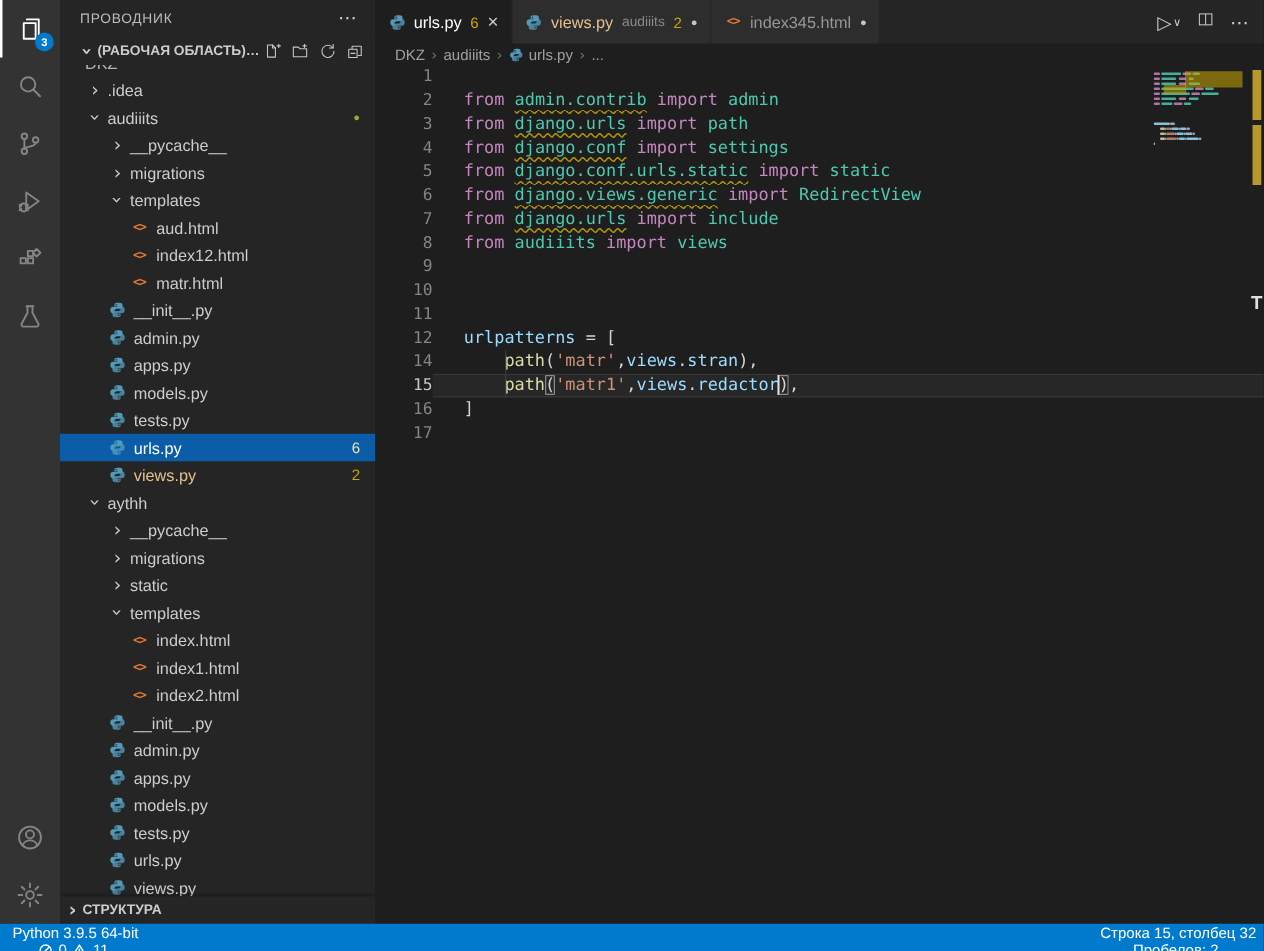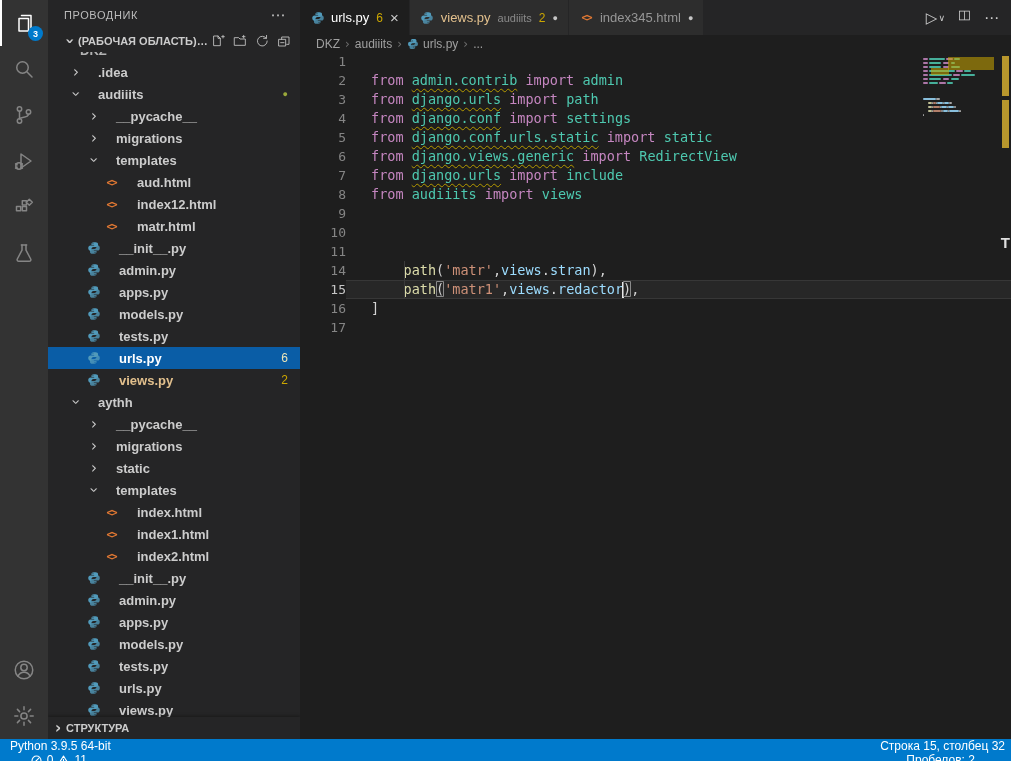--- a/index.html
+++ b/index.html
@@ -25,21 +25,21 @@
   .chev.open{transform:rotate(90deg);}
   #workspace-header .ws-label{white-space:nowrap;overflow:hidden;text-overflow:ellipsis;max-width:130px;}
   .ws-actions{margin-left:auto;display:flex;align-items:center;gap:6px;padding-right:8px;}
   .ws-act{width:16px;height:16px;color:#c5c5c5;cursor:pointer;}
   .ws-act svg{width:100%;height:100%;fill:none;stroke:currentColor;stroke-width:1.3;stroke-linecap:round;stroke-linejoin:round;}
 
   #tree{position:absolute;top:52px;left:0;right:0;bottom:22px;overflow:hidden;}
   .tree-row{height:22px;display:flex;align-items:center;font-size:13px;cursor:pointer;white-space:nowrap;box-sizing:border-box;width:100%;}
   .tree-row.partial{margin-top:-13px;opacity:.85;}
   .tree-row.selected{background:var(--selection,#0a5da6);color:#ffffff;}
-  .tree-label{margin-left:14px;font-weight:bold;}
+  .tree-label{margin-left:2px;}
   .tree-label.modified{color:var(--modified,#e2c08d);}
   .file-icon{width:15px;height:15px;flex:none;display:inline-flex;align-items:center;justify-content:center;margin-right:4px;}
   .py-icon{color:var(--python-icon,#519aba);}
   .py-icon svg{width:14px;height:14px;}
   .html-glyph{width:15px;flex:none;margin-right:4px;color:var(--html-icon,#e37933);font-weight:700;font-size:10px;letter-spacing:-1px;text-align:center;font-family:"DejaVu Sans Mono",monospace;}
   .tree-badge{margin-left:auto;margin-right:12px;font-size:12px;color:var(--warning-badge,#cca700);}
   .tree-badge.on-sel{color:#ece6b9;}
   .tree-dot{margin-left:auto;margin-right:12px;font-size:9px;color:var(--folder-dot,#9aa83a);}
   #outline-header{position:absolute;left:0;right:0;bottom:0;height:22px;display:flex;align-items:center;font-size:11px;font-weight:700;color:#cccccc;background:#252526;box-shadow:0 -1px 3px rgba(0,0,0,.35);padding-left:2px;cursor:pointer;}
 
@@ -488,20 +488,21 @@
           <div class="code-row"><span class="ln">2</span><span class="line-body"><span class="tk tk-kw">from</span><span class="tk"> </span><span class="tk tk-mod sq">admin.contrib</span><span class="tk"> </span><span class="tk tk-kw">import</span><span class="tk"> </span><span class="tk tk-mod">admin</span></span></div>
           <div class="code-row"><span class="ln">3</span><span class="line-body"><span class="tk tk-kw">from</span><span class="tk"> </span><span class="tk tk-mod sq">django.urls</span><span class="tk"> </span><span class="tk tk-kw">import</span><span class="tk"> </span><span class="tk tk-mod">path</span></span></div>
           <div class="code-row"><span class="ln">4</span><span class="line-body"><span class="tk tk-kw">from</span><span class="tk"> </span><span class="tk tk-mod sq">django.conf</span><span class="tk"> </span><span class="tk tk-kw">import</span><span class="tk"> </span><span class="tk tk-mod">settings</span></span></div>
           <div class="code-row"><span class="ln">5</span><span class="line-body"><span class="tk tk-kw">from</span><span class="tk"> </span><span class="tk tk-mod sq">django.conf.urls.static</span><span class="tk"> </span><span class="tk tk-kw">import</span><span class="tk"> </span><span class="tk tk-mod">static</span></span></div>
           <div class="code-row"><span class="ln">6</span><span class="line-body"><span class="tk tk-kw">from</span><span class="tk"> </span><span class="tk tk-mod sq">django.views.generic</span><span class="tk"> </span><span class="tk tk-kw">import</span><span class="tk"> </span><span class="tk tk-mod">RedirectView</span></span></div>
           <div class="code-row"><span class="ln">7</span><span class="line-body"><span class="tk tk-kw">from</span><span class="tk"> </span><span class="tk tk-mod sq">django.urls</span><span class="tk"> </span><span class="tk tk-kw">import</span><span class="tk"> </span><span class="tk tk-mod">include</span></span></div>
           <div class="code-row"><span class="ln">8</span><span class="line-body"><span class="tk tk-kw">from</span><span class="tk"> </span><span class="tk tk-mod">audiiits</span><span class="tk"> </span><span class="tk tk-kw">import</span><span class="tk"> </span><span class="tk tk-mod">views</span></span></div>
           <div class="code-row"><span class="ln">9</span><span class="line-body"></span></div>
           <div class="code-row"><span class="ln">10</span><span class="line-body"></span></div>
           <div class="code-row"><span class="ln">11</span><span class="line-body"></span></div>
+          <div class="code-row"><span class="ln">12</span><span class="line-body"><span class="tk tk-var">urlpatterns</span><span class="tk"> = [</span></span></div>
           <div class="code-row"><span class="ln">14</span><span class="line-body guide"><span class="tk">    </span><span class="tk tk-fn">path</span><span class="tk">(</span><span class="tk tk-str">'matr'</span><span class="tk">,</span><span class="tk tk-var">views</span><span class="tk">.</span><span class="tk tk-var">stran</span><span class="tk">),</span></span></div>
           <div class="code-row current"><span class="ln">15</span><span class="line-body guide"><span class="tk">    </span><span class="tk tk-fn">path</span><span class="tk brk">(</span><span class="tk tk-str">'matr1'</span><span class="tk">,</span><span class="tk tk-var">views</span><span class="tk">.</span><span class="tk tk-var">redactor</span><span class="cursor"></span><span class="tk brk">)</span><span class="tk">,</span></span></div>
           <div class="code-row"><span class="ln">16</span><span class="line-body"><span class="tk">]</span></span></div>
           <div class="code-row"><span class="ln">17</span><span class="line-body"></span></div>
         </div>
       <div id="minimap">
           <div class="mm-row"></div>
           <div class="mm-row">
             <span class="mm-bar" style="width: 4.6px; background: rgb(197, 134, 192);"></span>
             <span class="mm-sp" style="width: 1.15px;"></span>

